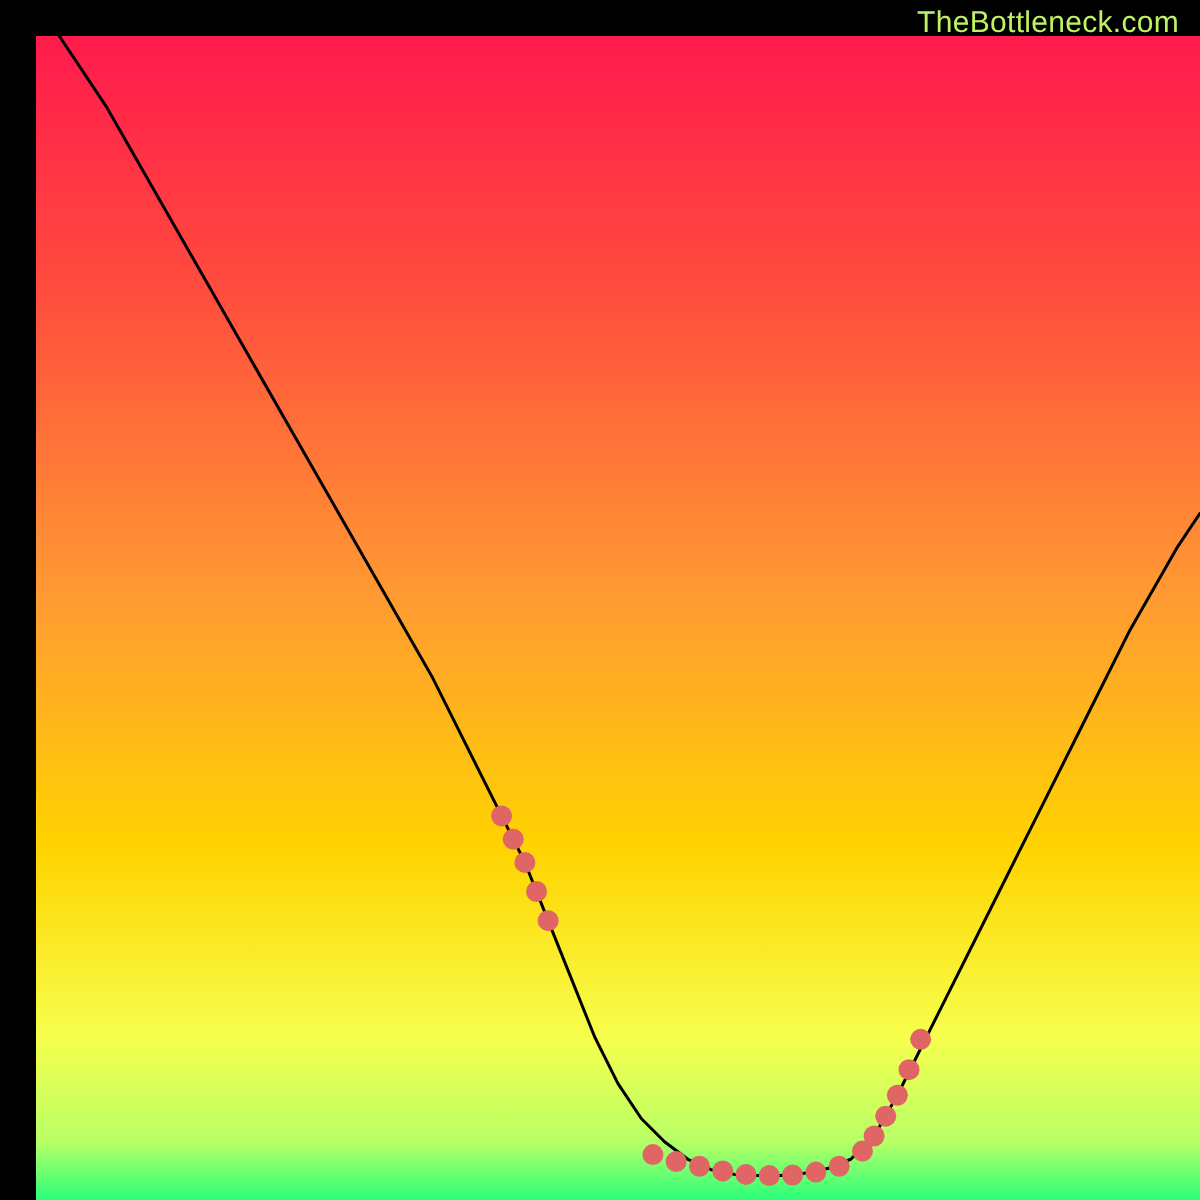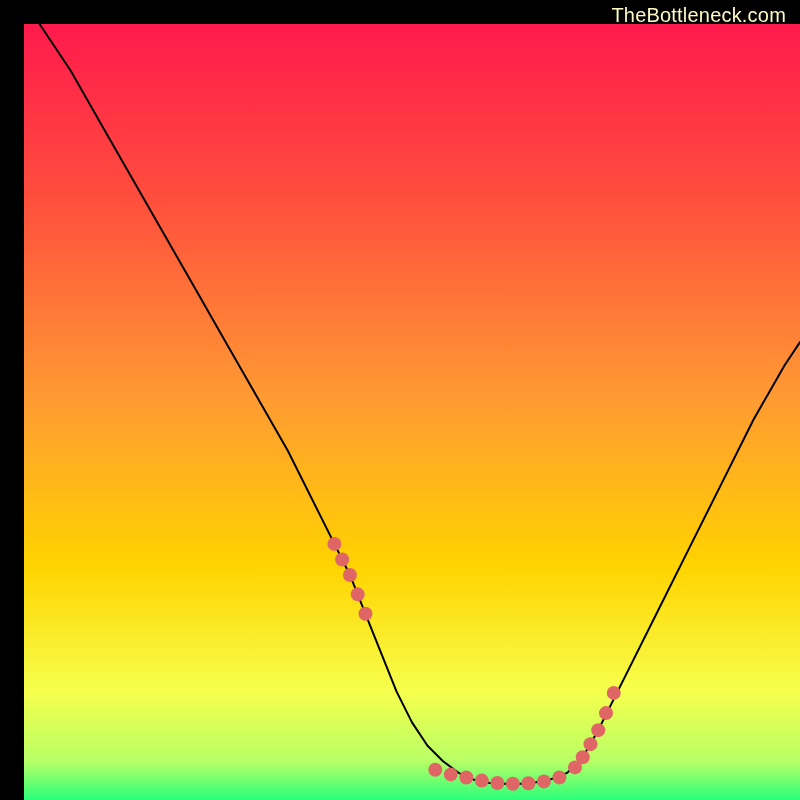--- a/index.html
+++ b/index.html
@@ -23,21 +23,21 @@
     position: absolute;
     left: 12px;
     top: 12px;
     width: 776px;
     height: 776px;
   }
   .watermark {
     position: absolute;
     top: 4px;
     right: 14px;
-    color: #fef9c3;
+    color: #bef264;
     font-size: 20px;
     font-weight: 500;
     letter-spacing: 0.2px;
     user-select: none;
   }
 </style>
 </head>
 <body>
 
 <div class="frame">

